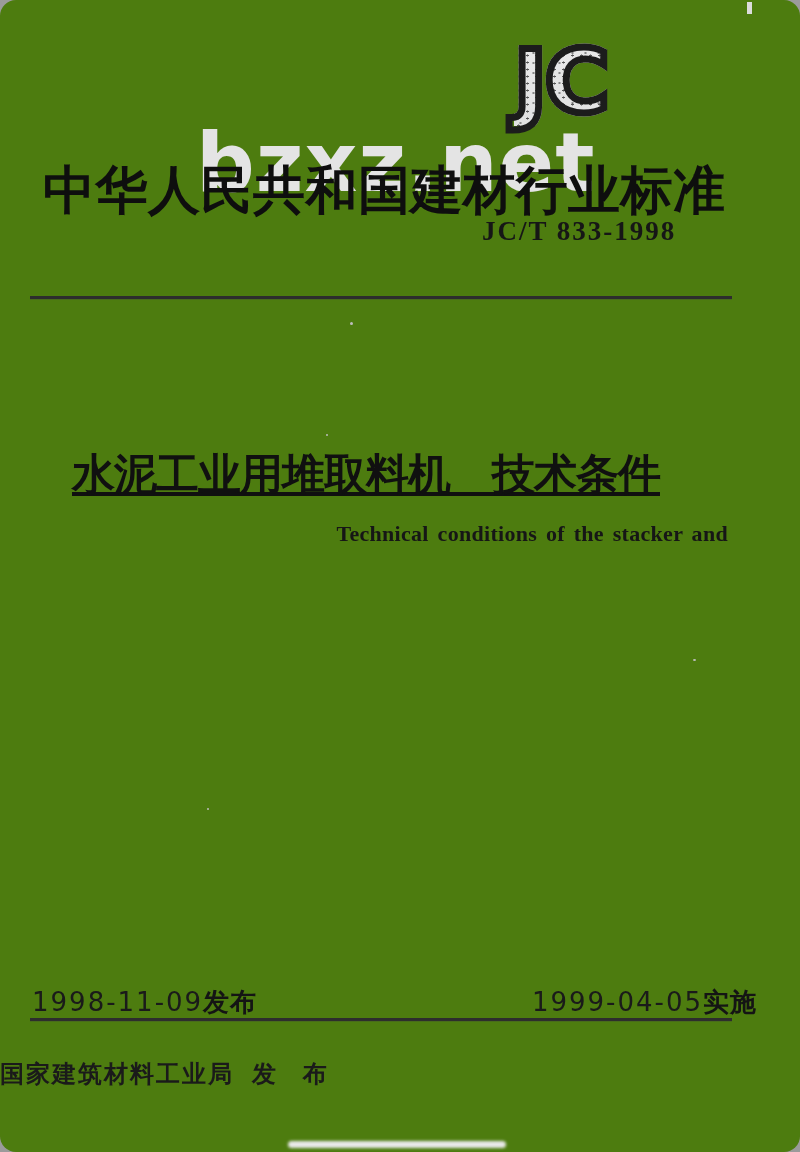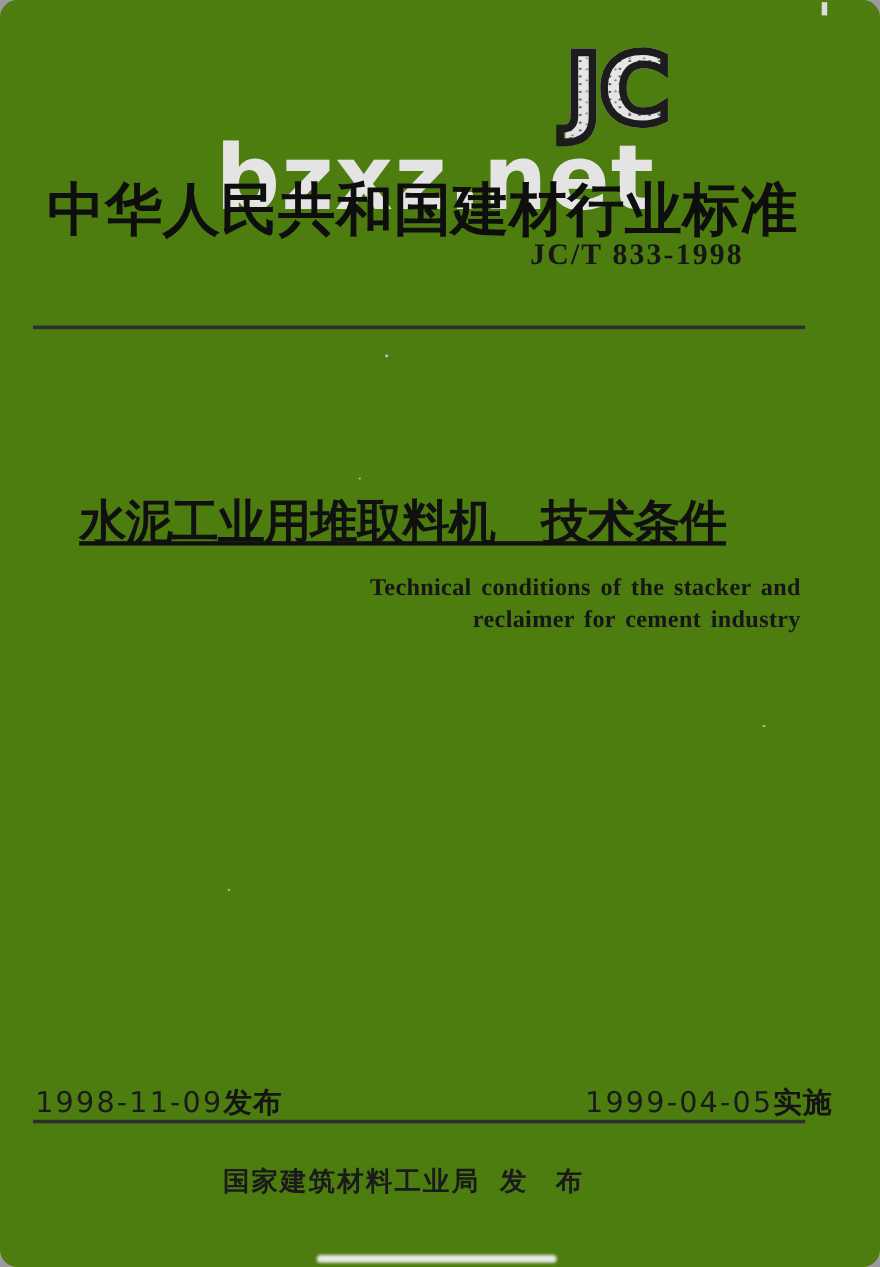--- a/index.html
+++ b/index.html
@@ -133,21 +133,20 @@
     font-weight: bold;
     letter-spacing: 1px;
     color: #141414;
   }
 
   .publisher-row {
     position: absolute;
     left: 0;
     top: 1058px;
     width: 742px;
-    text-align: center;
     font-size: 24px;
     font-weight: bold;
     letter-spacing: 2px;
     white-space: nowrap;
     color: #1a1a1a;
   }
   .publisher-action { margin-left: 18px; letter-spacing: 10px; }
 
   
   .speck {
@@ -187,21 +186,20 @@
   <div class="standard-class">中华人民共和国建材行业标准</div>
 
   <div class="standard-code">JC/T 833-1998</div>
 
   <div class="rule rule-top"></div>
 
   <div class="doc-title-zh">水泥工业用堆取料机　技术条件</div>
 
   <div class="doc-title-en">
     <div>Technical conditions of the stacker and</div>
-    <div>reclaimer for cement industry</div>
   </div>
 
   <div class="date-row">
     <div class="date-group date-issue">
       <span class="date-num">1998-11-09</span><span class="date-label">发布</span>
     </div>
     <div class="date-group date-implement">
       <span class="date-num">1999-04-05</span><span class="date-label">实施</span>
     </div>
   </div>

